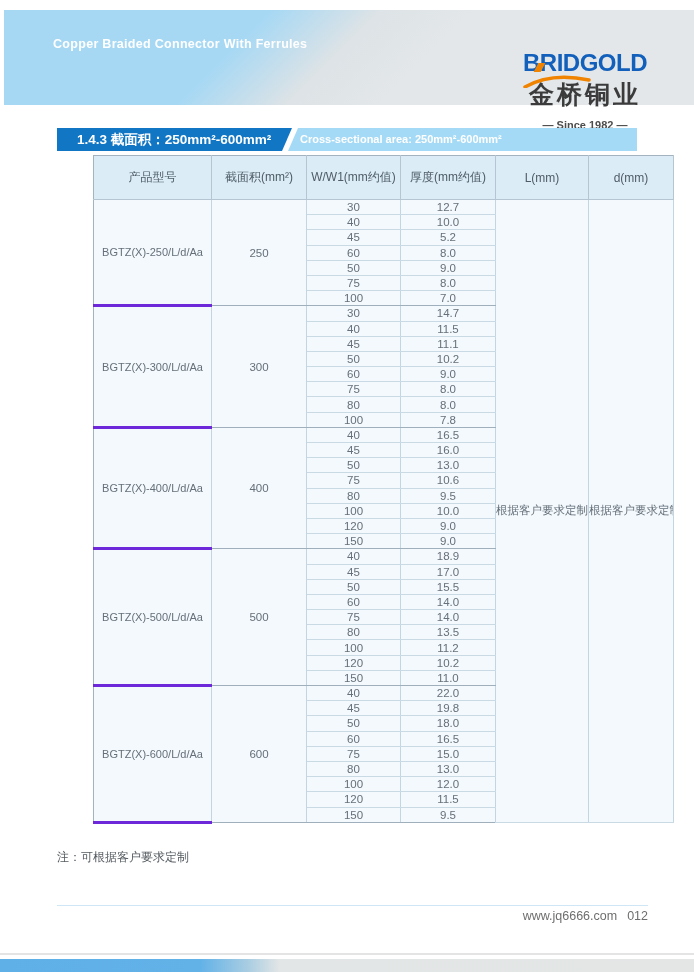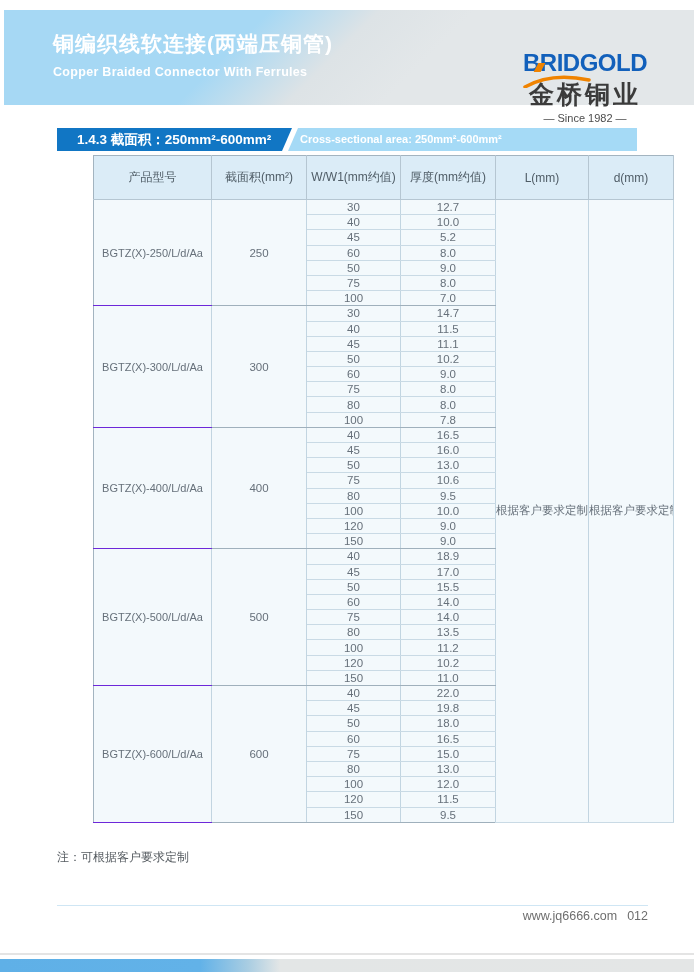--- a/index.html
+++ b/index.html
@@ -13,42 +13,42 @@
   .band-titles { position:absolute; left:53px; top:30px; color:#ffffff; }
   .title-zh { font-size:21px; font-weight:bold; letter-spacing:1px; }
   .title-en { font-size:12.5px; font-weight:bold; margin-top:7px; letter-spacing:0.3px; }
 
   .logo { position:absolute; left:505px; top:22px; width:160px; text-align:center; }
   .logo-brand { font-size:24px; font-weight:bold; color:#1260bb; letter-spacing:-0.5px; position:relative;margin-top:27px; }
   .logo-r-accent { position:absolute; left:31px; top:14px; width:7px; height:9px; background:#f08300;
                    transform:skewX(-28deg); }
   .logo-zh { font-size:25px; font-weight:bold; color:#3b3b3b; letter-spacing:3px; margin-top:1px; position:relative; }
   .logo-swoosh { position:absolute; left:18px; top:-4px; }
-  .logo-since { font-size:11px; color:#4c4c4c; margin-top:1px; }
+  .logo-since { font-size:11px; color:#4c4c4c; margin-top:8px;font-weight:bold; }
 
   
   .section-light { position:absolute; left:57px; top:128px; width:580px; height:23px; background:#a5daf6;padding-left:48px; }
   .section-white-wedge { position:absolute; left:57px; top:128px; width:241px; height:23px; background:#ffffff;
                          clip-path:polygon(0 0,100% 0,calc(100% - 10px) 100%,0 100%); }
   .section-dark { position:absolute; left:57px; top:128px; width:235px; height:23px; background:#1176c4;
                   clip-path:polygon(0 0,100% 0,calc(100% - 10px) 100%,0 100%);padding-left:12px; }
   .section-dark-label { display:block; line-height:23px; padding-left:8px; color:#ffffff;
                         font-size:13.5px; font-weight:bold; white-space:nowrap; }
   .section-light-label { position:absolute; left:243px; top:0; line-height:23px; color:#ffffff;
                          font-size:11px; font-weight:bold; white-space:nowrap; }
 
   
   .table-wrap { position:absolute; left:57px; top:155px; width:580px;margin-left:36px; }
   table.spec { width:580px; table-layout:fixed; border-collapse:collapse; border:1px solid #a3b4c0; }
   table.spec th { height:44px; background:#dbecf7; color:#4f5c66; font-size:12px; font-weight:normal;
                   border-right:1px solid #b5c6d2; border-bottom:1px solid #b5c6d2; text-align:center; }
   table.spec td { background:#f3f9fc; color:#66707a; font-size:11.5px; text-align:center;
                   height:15.2px; padding:0; border-right:1px solid #c2d5e1; border-bottom:1px solid #c9dae5;
                   white-space:nowrap; overflow:hidden; }
-  table.spec td.cell-model { font-size:11px; border-bottom:1px solid #6d28d9; }
+  table.spec td.cell-model { font-size:11px; border-bottom:3px solid #6d28d9; }
   table.spec td.cell-area  { border-bottom:1px solid #9fb0bc; }
   table.spec tr.group-end td { border-bottom-color:#9fb0bc; }
   table.spec td.cell-l, table.spec td.cell-d { font-size:11.5px; }
 
   
   .note { position:absolute; left:57px; top:849px; font-size:12px; color:#555b60;font-family:Liberation Serif, serif; }
   .footer-line { position:absolute; left:57px; top:905px; width:591px; height:1px; background:#cfe6f4; }
   .footer-text { position:absolute; right:46px; top:909px; font-size:12.5px; color:#6e6e6e; }
   .footer-text .page-num { margin-left:10px; }
 
@@ -57,21 +57,20 @@
   .next-page-strip { position:absolute; left:0; top:959px; width:694px; height:13px;
                      background:linear-gradient(to right,#5fb0e7 0px,#62b2e8 200px,#a9cde2 248px,#e3e6e6 280px,#e4e6e6 100%); }
 </style>
 </head>
 <body>
 
 <div class="page">
 
   <div class="band"></div>
   <div class="band-titles">
-    <div class="title-zh">铜编织线软连接(两端压铜管)</div>
     <div class="title-en">Copper  Braided Connector With Ferrules</div>
   </div>
 
   <div class="logo">
     <div class="logo-brand">
       <span>BRIDGOLD</span>
       <span class="logo-r-accent"></span>
     </div>
     <div class="logo-zh">
       <svg class="logo-swoosh" width="70" height="14" viewBox="0 0 70 14">

